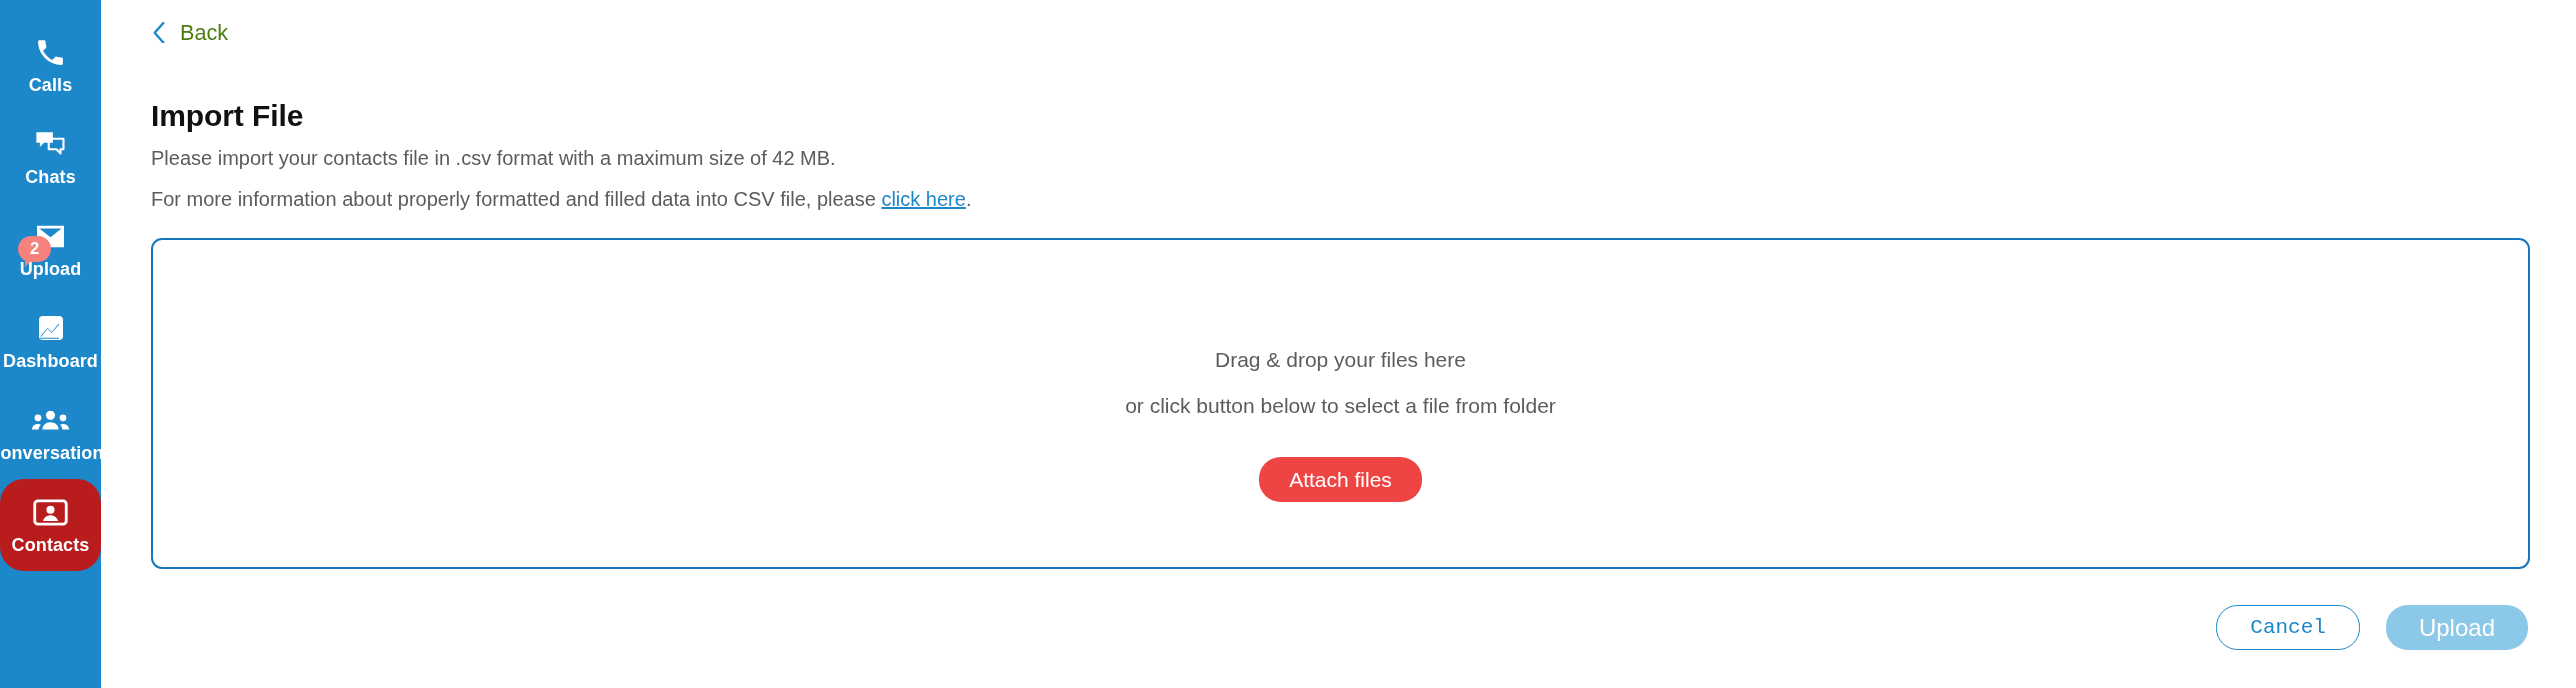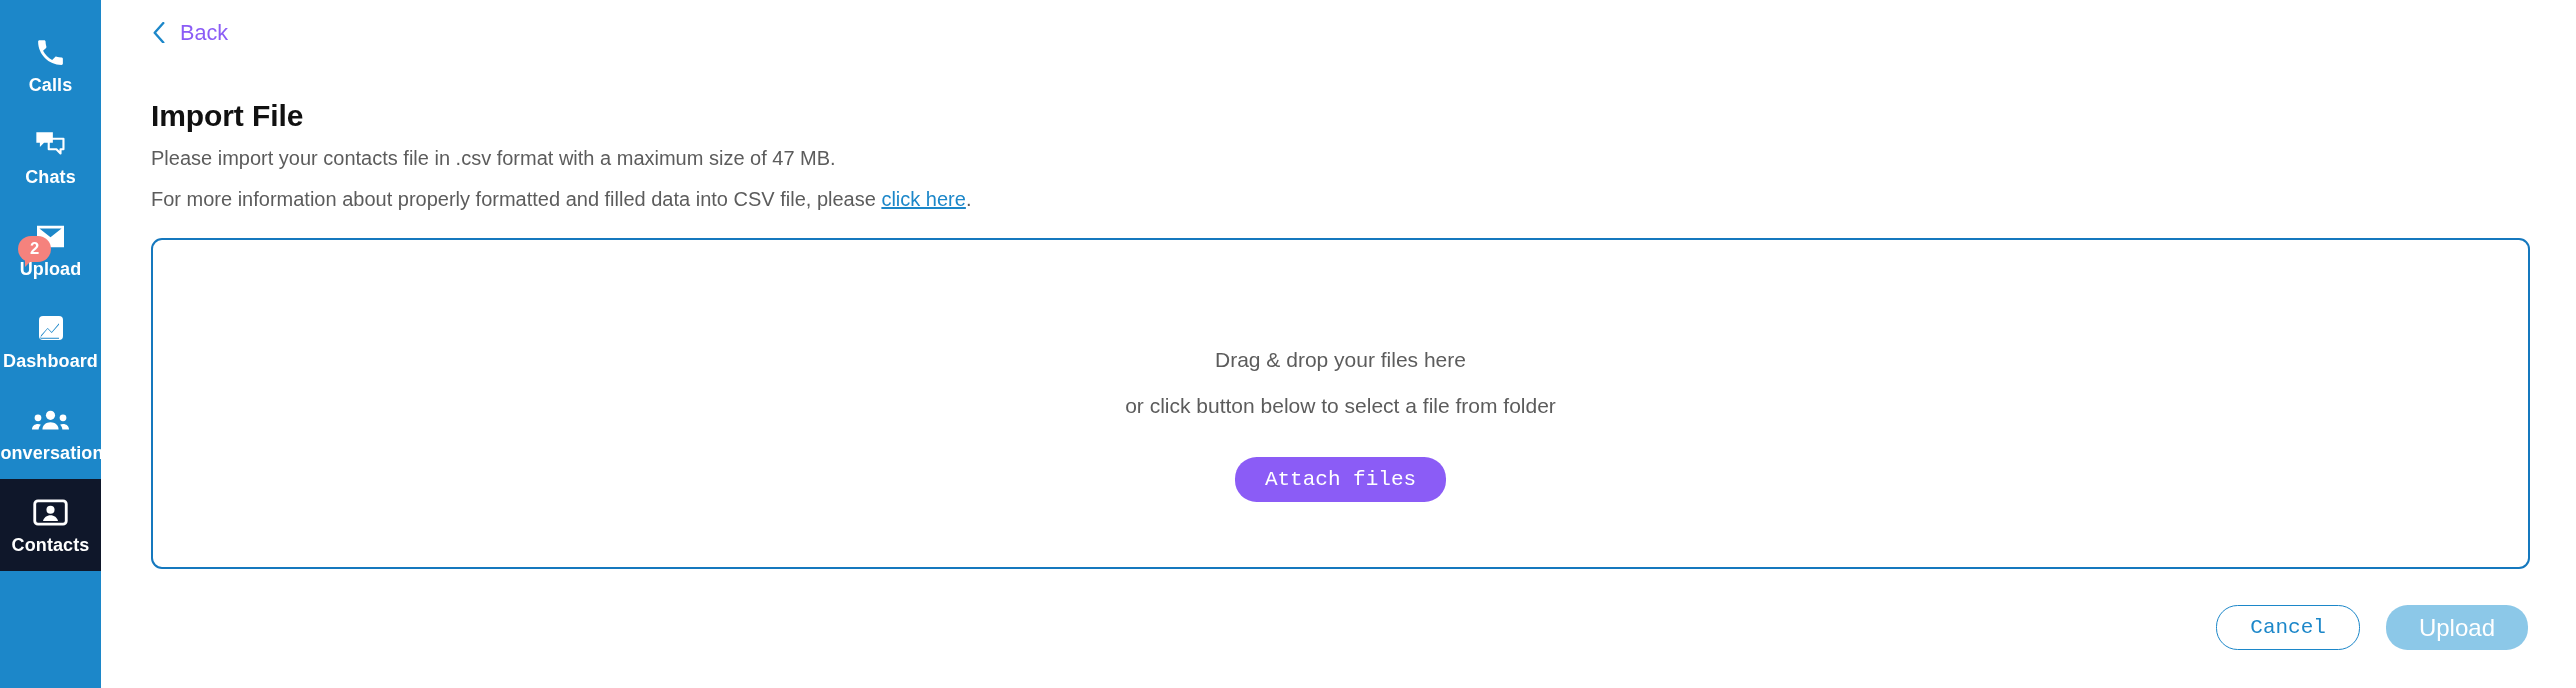--- a/index.html
+++ b/index.html
@@ -39,21 +39,22 @@
     flex-direction: column;
     align-items: center;
     justify-content: center;
     gap: 7.2px;
     position: relative;
     cursor: pointer;
     flex: 0 0 auto;
   }
 
   .nav-item.active {
-    background: #0f172a;
+    background: #b91c1c;
+    border-radius: 24px;
   }
 
   .nav-icon {
     width: 42px;
     height: 33px;
     display: flex;
     align-items: center;
     justify-content: center;
     position: relative;
   }
@@ -111,21 +112,21 @@
     align-items: center;
     gap: 13px;
     cursor: pointer;
   }
   .back-chevron {
     width: 16px;
     height: 21.6px;
     display: block;
   }
   .back-label {
-    color: #8b5cf6;
+    color: #4d7c0f;
     font-size: 21.6px;
     line-height: 1;
   }
 
   .page-title {
     position: absolute;
     left: 50px;
     top: 101px;
     font-size: 30px;
     font-weight: bold;
@@ -184,26 +185,26 @@
 
   .dz-line2 {
     margin-top: 24.5px;
     font-size: 21px;
     color: #5C5C5C;
     line-height: 1;
   }
 
   .attach-btn {
     margin-top: 41px;
-    background: #8b5cf6;
+    background: #ef4444;
     color: #ffffff;
     border: none;
     border-radius: 21.6px;
     font-size: 21px;
-    font-family: Liberation Mono, monospace;
+    font-family: Liberation Sans, sans-serif;
     padding: 0 30px;
     height: 45px;
     line-height: 45px;
     cursor: pointer;
     white-space: nowrap;
   }
 
   
   .actions {
     position: absolute;
@@ -320,21 +321,21 @@
       <span>
         <svg class="back-chevron" viewBox="0 0 12 20" fill="none">
           <path d="M10 1L2 10l8 9" stroke="#1C87C9" stroke-width="2.2" stroke-linecap="round" stroke-linejoin="round"></path>
         </svg>
       </span>
       <span class="back-label">Back</span>
     </div>
 
     <h1 class="page-title">Import File</h1>
 
-    <p class="desc-1">Please import your contacts file in .csv format with a maximum size of 47 MB.</p>
+    <p class="desc-1">Please import your contacts file in .csv format with a maximum size of 42 MB.</p>
 
     <p class="desc-2"><span>For more information about properly formatted and filled data into CSV file, please </span><a class="inline-link">click here</a><span>.</span></p>
 
     <section class="dropzone">
       <div class="dz-line1">Drag &amp; drop your files here</div>
       <div class="dz-line2">or click button below to select a file from folder</div>
       <button class="attach-btn">Attach files</button>
     </section>
 
     <div class="actions">

